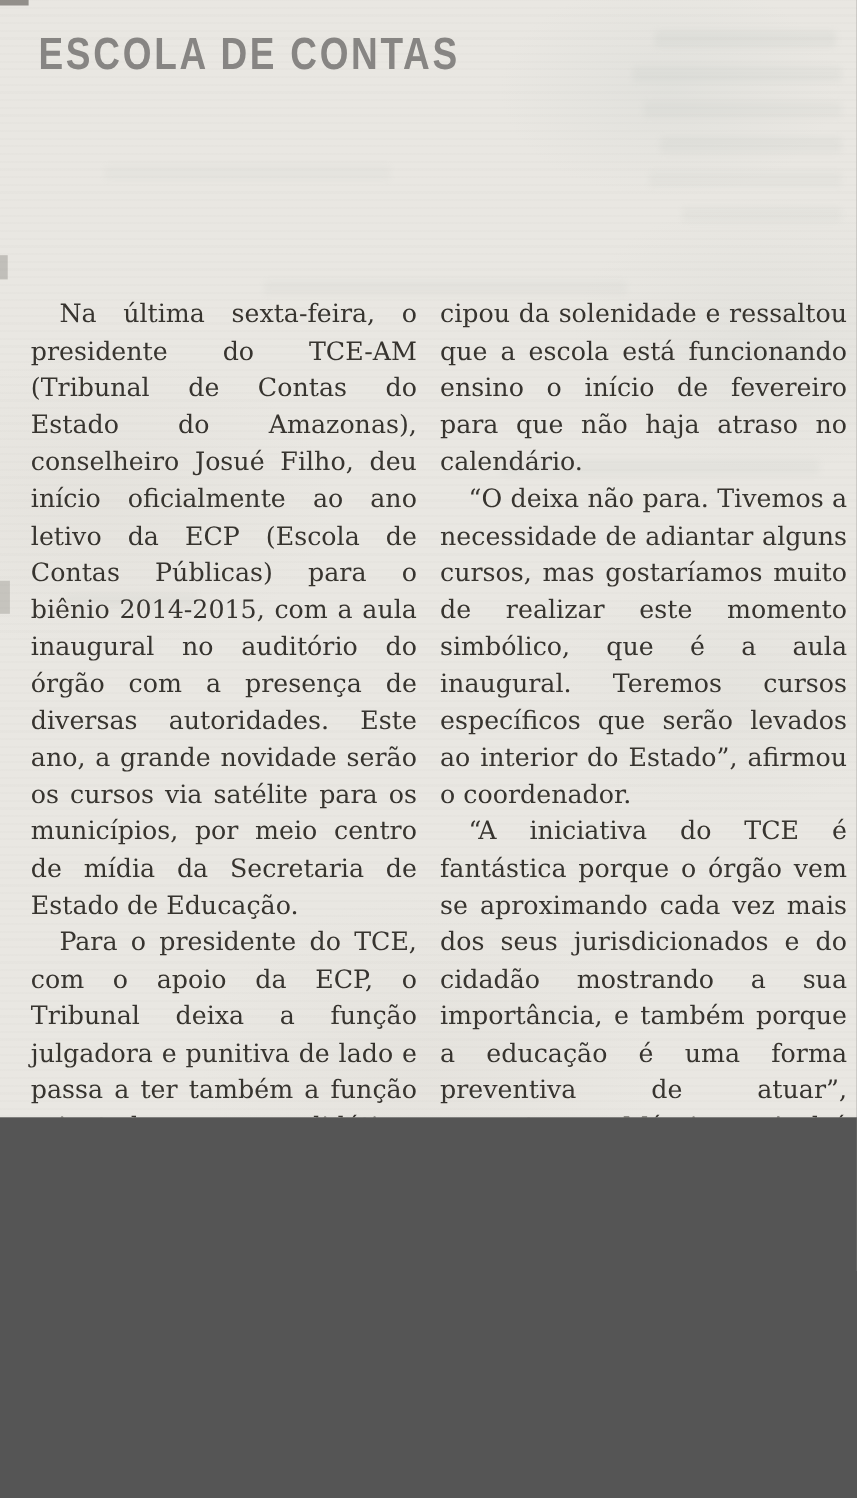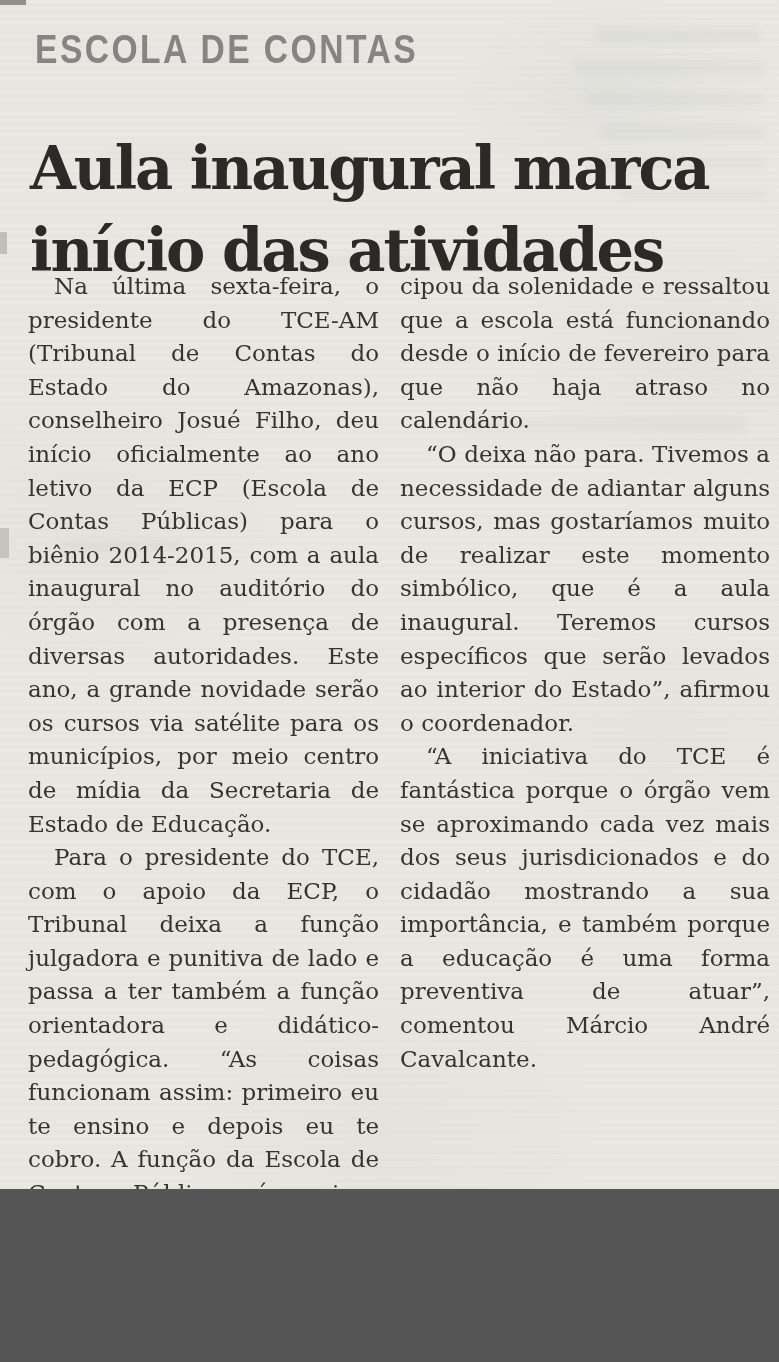--- a/index.html
+++ b/index.html
@@ -1,20 +1,20 @@
 <!DOCTYPE html>
 <html lang="pt"><head>
 <meta charset="utf-8">
 <style>
   html, body { margin: 0; padding: 0; background: #555; }
 
   .scan-page {
     position: relative;
     width: 779px;
-    height: 1189px;
+    height: 1016px;
     margin: 0 auto;
     background: #e9e7e2;
     overflow: hidden;
     font-family: "DejaVu Serif", serif;
   }
 
   
   .scan-page::before {
     content: "";
     position: absolute;
@@ -117,34 +117,30 @@
   <div class="ghost" style="left:60px;  top:540px; width:120px; height:12px; opacity:.10;"></div>
 
   <div class="edge-mark" style="left:0; top:0; width:26px; height:5px; opacity:.55;"></div>
   <div class="edge-mark" style="left:0; top:232px; width:7px; height:22px; opacity:.25;"></div>
   <div class="edge-mark" style="left:0; top:528px; width:9px; height:30px; opacity:.22;"></div>
 
   <div class="content">
 
     <div class="kicker">ESCOLA DE CONTAS</div>
 
-    <h1 class="headline">
-      <span class="hl-line">Aula inaugural marca</span>
-      <span class="hl-line">início das atividades</span>
-    </h1>
 
     <div class="body-columns">
 
       <div class="col col-left">
         <p>Na última sexta-feira, o presidente do TCE-AM (Tribunal de Contas do Estado do Amazonas), conselheiro Josué Filho, deu início oficialmente ao ano letivo da ECP (Escola de Contas Públicas) para o biênio 2014-2015, com a aula inaugural no auditório do órgão com a presença de diversas autoridades. Este ano, a grande novidade serão os cursos via satélite para os municípios, por meio centro de mídia da Secretaria de Estado de Educação.</p>
         <p>Para o presidente do TCE, com o apoio da ECP, o Tribunal deixa a função julgadora e punitiva de lado e passa a ter também a função orientadora e didático-pedagógica. “As coisas funcionam assim: primeiro eu te ensino e depois eu te cobro. A função da Escola de Contas Públicas é vacinar para não adoecer, ou seja, ensinar para não reprovar”, destacou.</p>
         <p>O coordenador-geral da ECP, conselheiro Érico Desterro, que está de licença médica até o início de abril em virtude de fratura da perna direita, parti-</p>
       </div>
 
       <div class="col col-right">
-        <p class="no-indent">cipou da solenidade e ressaltou que a escola está funcionando desde o início de fevereiro para que não haja atraso no calendário.</p>
+        <p class="no-indent">cipou da solenidade e ressaltou que a escola está funcionando ensino o início de fevereiro para que não haja atraso no calendário.</p>
         <p>“O deixa não para. Tivemos a necessidade de adiantar alguns cursos, mas gostaríamos muito de realizar este momento simbólico, que é a aula inaugural. Teremos cursos específicos que serão levados ao interior do Estado”, afirmou o coordenador.</p>
         <p>“A iniciativa do TCE é fantástica porque o órgão vem se aproximando cada vez mais dos seus jurisdicionados e do cidadão mostrando a sua importância, e também porque a educação é uma forma preventiva de atuar”, comentou Márcio André Cavalcante.</p>
       </div>
 
     </div>
   </div>
 </div>
 
 </body></html>

